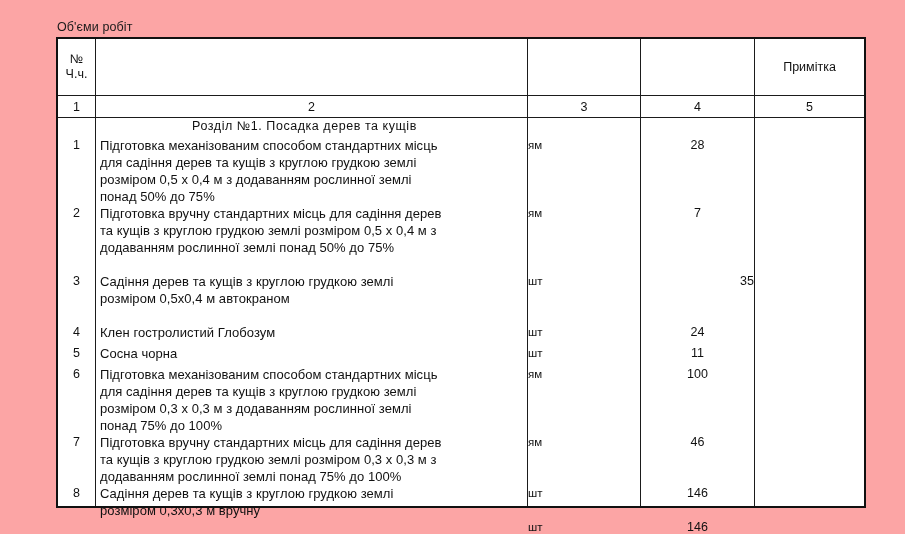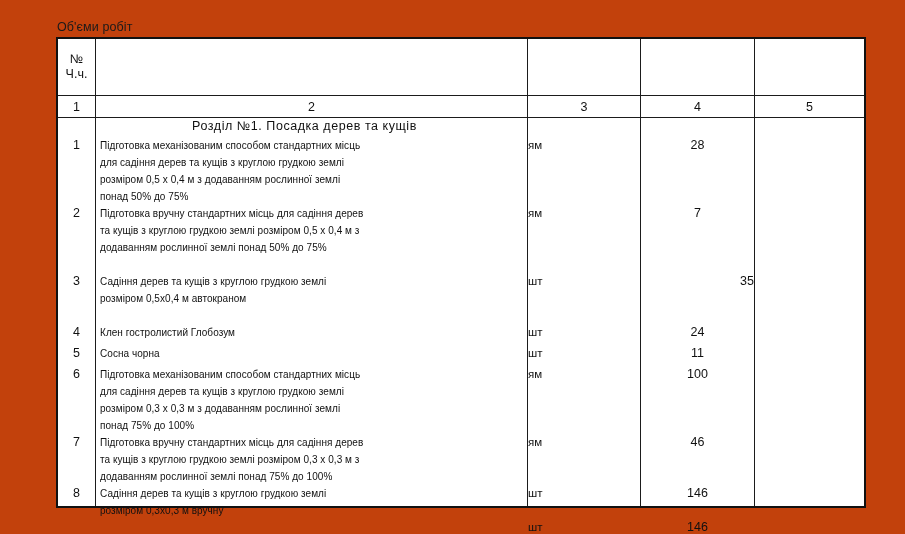--- a/index.html
+++ b/index.html
@@ -16,21 +16,21 @@
     overflow: hidden;
     position: relative;
   }
 
   #page {
     position: absolute;
     left: 0;
     top: 0;
     width: 905px;
     height: 534px;
-    background: #c2410c;
+    background: #fca5a5;
   }
 
   
   .doc-caption {
     position: absolute;
     left: 57px;
     top: 20px;
     font-size: 12.5px;
     line-height: 14px;
     letter-spacing: 0.1px;
@@ -162,21 +162,21 @@
     left: 0;
     width: 37px;
     text-align: center;
     font-size: 12.5px;
     line-height: 17px;
   }
   .d-name {
     position: absolute;
     left: 42px;
     width: 427px;
-    font-size: 10px;
+    font-size: 13px;
     line-height: 17px;
     color: #111111;
     white-space: pre-line;
     letter-spacing: 0.05px;
   }
   .d-unit {
     position: absolute;
     left: 470px;
     width: 112px;
     text-align: left;
@@ -217,20 +217,23 @@
     <div class="vrule v3"></div>
     <div class="vrule v4"></div>
 
     <div class="hrule h1"></div>
     <div class="hrule h2"></div>
 
     <div class="header-band">
       <div class="hcell c1">
         <span class="two-line">№
 Ч.ч.</span>
+      </div>
+      <div class="hcell c5">
+        <span>Примітка</span>
       </div>
     </div>
 
     <div class="numrow">
       <div class="ncell c1">1</div>
       <div class="ncell c2">2</div>
       <div class="ncell c3">3</div>
       <div class="ncell c4">4</div>
       <div class="ncell c5">5</div>
     </div>

